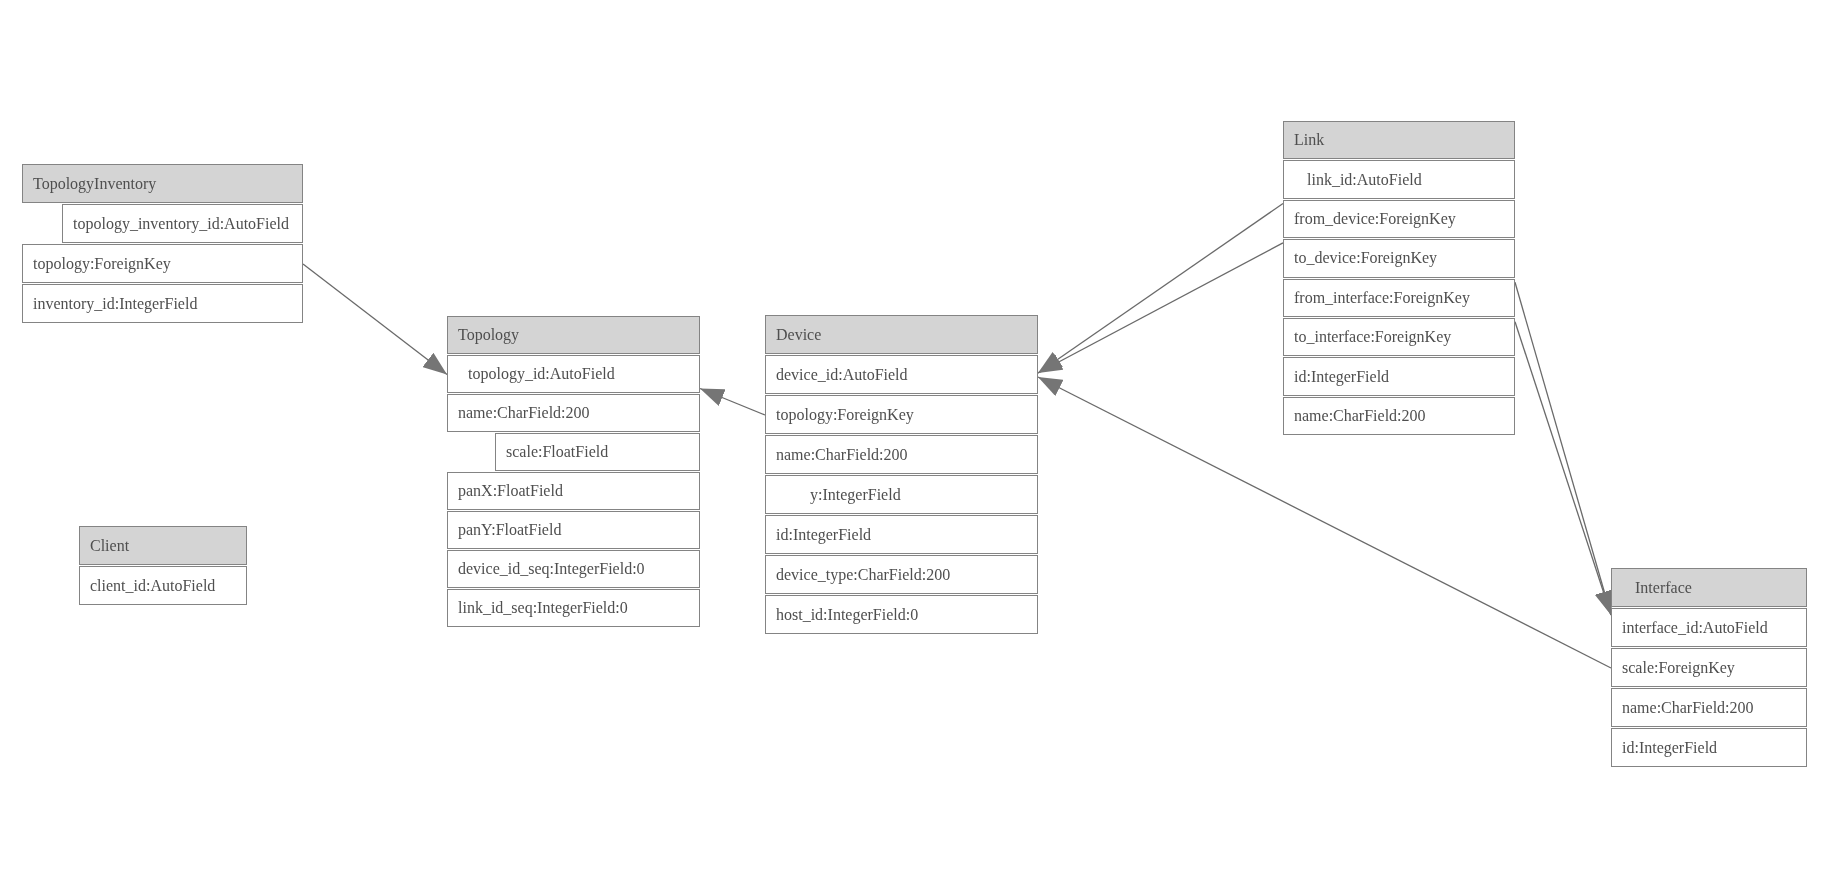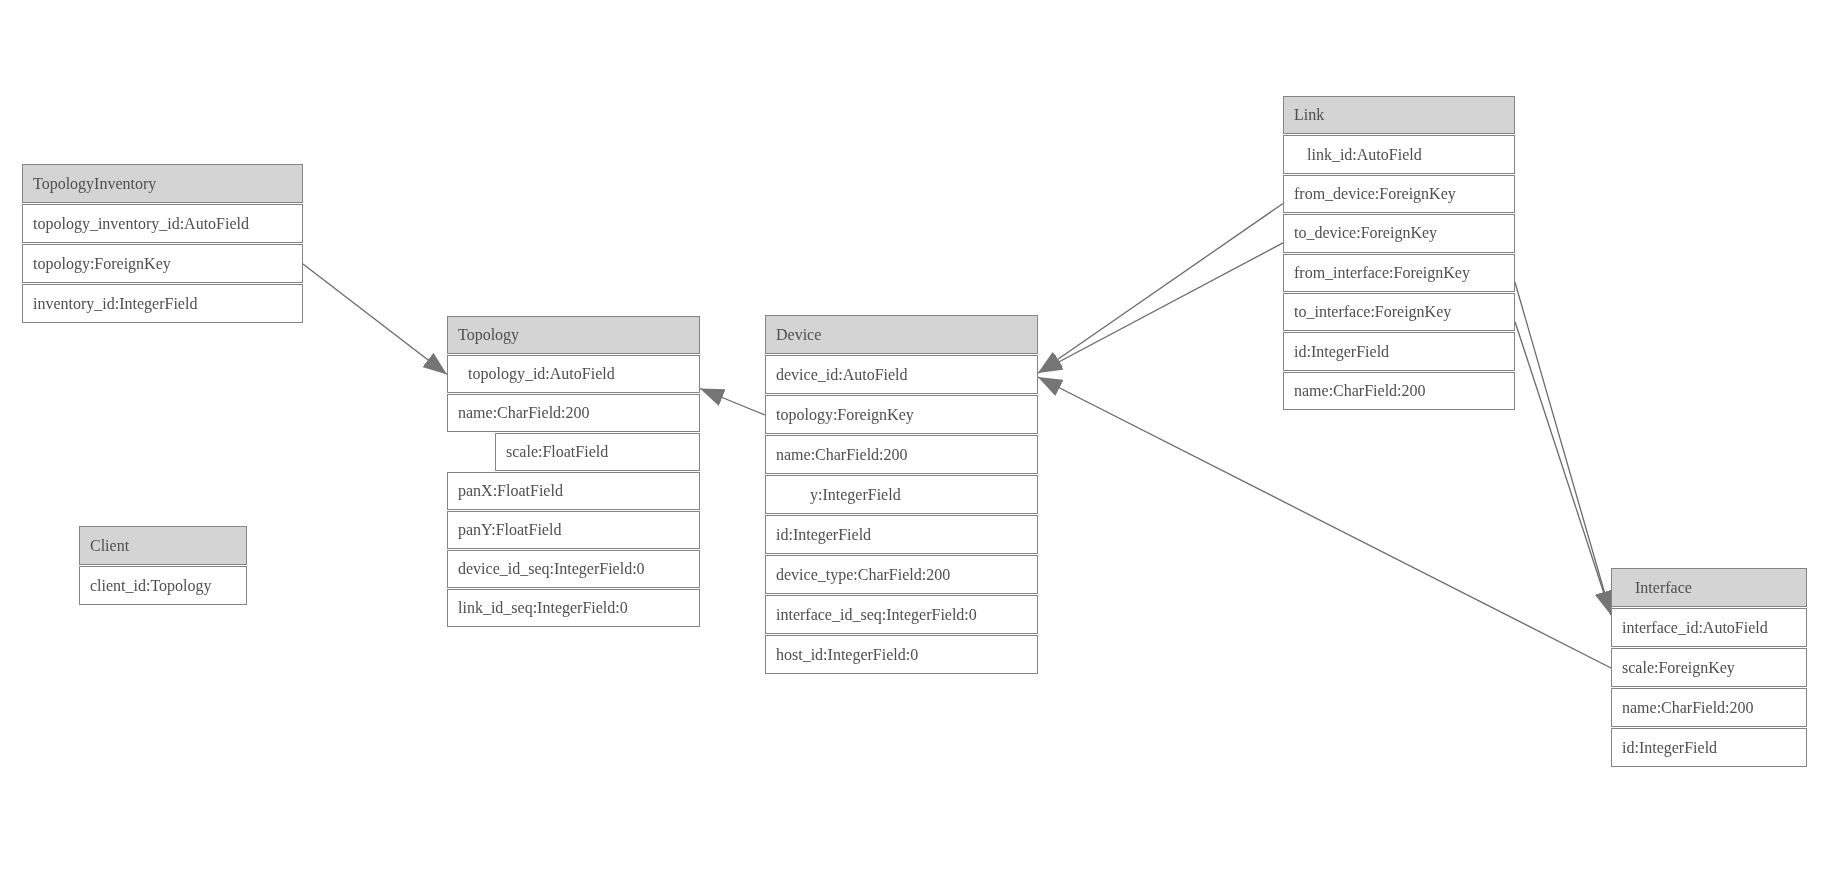--- a/index.html
+++ b/index.html
@@ -54,50 +54,49 @@
       <line x1="303" y1="264" x2="447" y2="374.5" stroke="#6a6a6a" stroke-width="1.3" marker-end="url(#arrowhead)"></line>
       <line x1="765" y1="415" x2="700" y2="388.5" stroke="#6a6a6a" stroke-width="1.3" marker-end="url(#arrowhead)"></line>
       <line x1="1283" y1="203.5" x2="1038" y2="373" stroke="#6a6a6a" stroke-width="1.3" marker-end="url(#arrowhead)"></line>
       <line x1="1283" y1="242.9" x2="1038" y2="373" stroke="#6a6a6a" stroke-width="1.3" marker-end="url(#arrowhead)"></line>
       <line x1="1515" y1="282.29999999999995" x2="1611" y2="615" stroke="#6a6a6a" stroke-width="1.3" marker-end="url(#arrowhead)"></line>
       <line x1="1515" y1="321.7" x2="1611" y2="615" stroke="#6a6a6a" stroke-width="1.3" marker-end="url(#arrowhead)"></line>
       <line x1="1611" y1="668" x2="1038" y2="377" stroke="#6a6a6a" stroke-width="1.3" marker-end="url(#arrowhead)"></line>
     </svg>
 <div class="entity" style="left: 22px; top: 164px; width: 281px;">
       <div class="cell header" style="height: 39px;">TopologyInventory</div>
-      <div class="cell" style="height: 39px;">topology_inventory_id:AutoField</div>
+      <div class="cell" style="height: 39px; margin-left: 40px;">topology_inventory_id:AutoField</div>
       <div class="cell" style="height: 39px;">topology:ForeignKey</div>
       <div class="cell" style="height: 39px;">inventory_id:IntegerField</div>
     </div>
     <div class="entity" style="left: 447px; top: 316px; width: 253px;">
       <div class="cell header" style="height: 38px;">Topology</div>
       <div class="cell" style="height: 38px; padding-left: 20px;">topology_id:AutoField</div>
       <div class="cell" style="height: 38px;">name:CharField:200</div>
       <div class="cell" style="height: 38px; margin-left: 48px;">scale:FloatField</div>
       <div class="cell" style="height: 38px;">panX:FloatField</div>
       <div class="cell" style="height: 38px;">panY:FloatField</div>
       <div class="cell" style="height: 38px;">device_id_seq:IntegerField:0</div>
       <div class="cell" style="height: 38px;">link_id_seq:IntegerField:0</div>
     </div>
     <div class="entity" style="left: 79px; top: 526px; width: 168px;">
       <div class="cell header" style="height: 39px;">Client</div>
-      <div class="cell" style="height: 39px;">client_id:Topology</div>
+      <div class="cell" style="height: 39px;">client_id:AutoField</div>
     </div>
     <div class="entity" style="left: 765px; top: 315px; width: 273px;">
       <div class="cell header" style="height: 39px;">Device</div>
       <div class="cell" style="height: 39px;">device_id:AutoField</div>
       <div class="cell" style="height: 39px;">topology:ForeignKey</div>
       <div class="cell" style="height: 39px;">name:CharField:200</div>
       <div class="cell" style="height: 39px; padding-left: 44px;">y:IntegerField</div>
       <div class="cell" style="height: 39px;">id:IntegerField</div>
       <div class="cell" style="height: 39px;">device_type:CharField:200</div>
-      <div class="cell" style="height: 39px;">interface_id_seq:IntegerField:0</div>
       <div class="cell" style="height: 39px;">host_id:IntegerField:0</div>
     </div>
-    <div class="entity" style="left: 1283px; top: 96px; width: 232px;">
+    <div class="entity" style="left: 1283px; top: 121px; width: 232px;">
       <div class="cell header" style="height: 38.4px;">Link</div>
       <div class="cell" style="height: 38.4px; padding-left: 23px;">link_id:AutoField</div>
       <div class="cell" style="height: 38.4px;">from_device:ForeignKey</div>
       <div class="cell" style="height: 38.4px;">to_device:ForeignKey</div>
       <div class="cell" style="height: 38.4px;">from_interface:ForeignKey</div>
       <div class="cell" style="height: 38.4px;">to_interface:ForeignKey</div>
       <div class="cell" style="height: 38.4px;">id:IntegerField</div>
       <div class="cell" style="height: 38.4px;">name:CharField:200</div>
     </div>
     <div class="entity" style="left: 1611px; top: 568px; width: 196px;">

